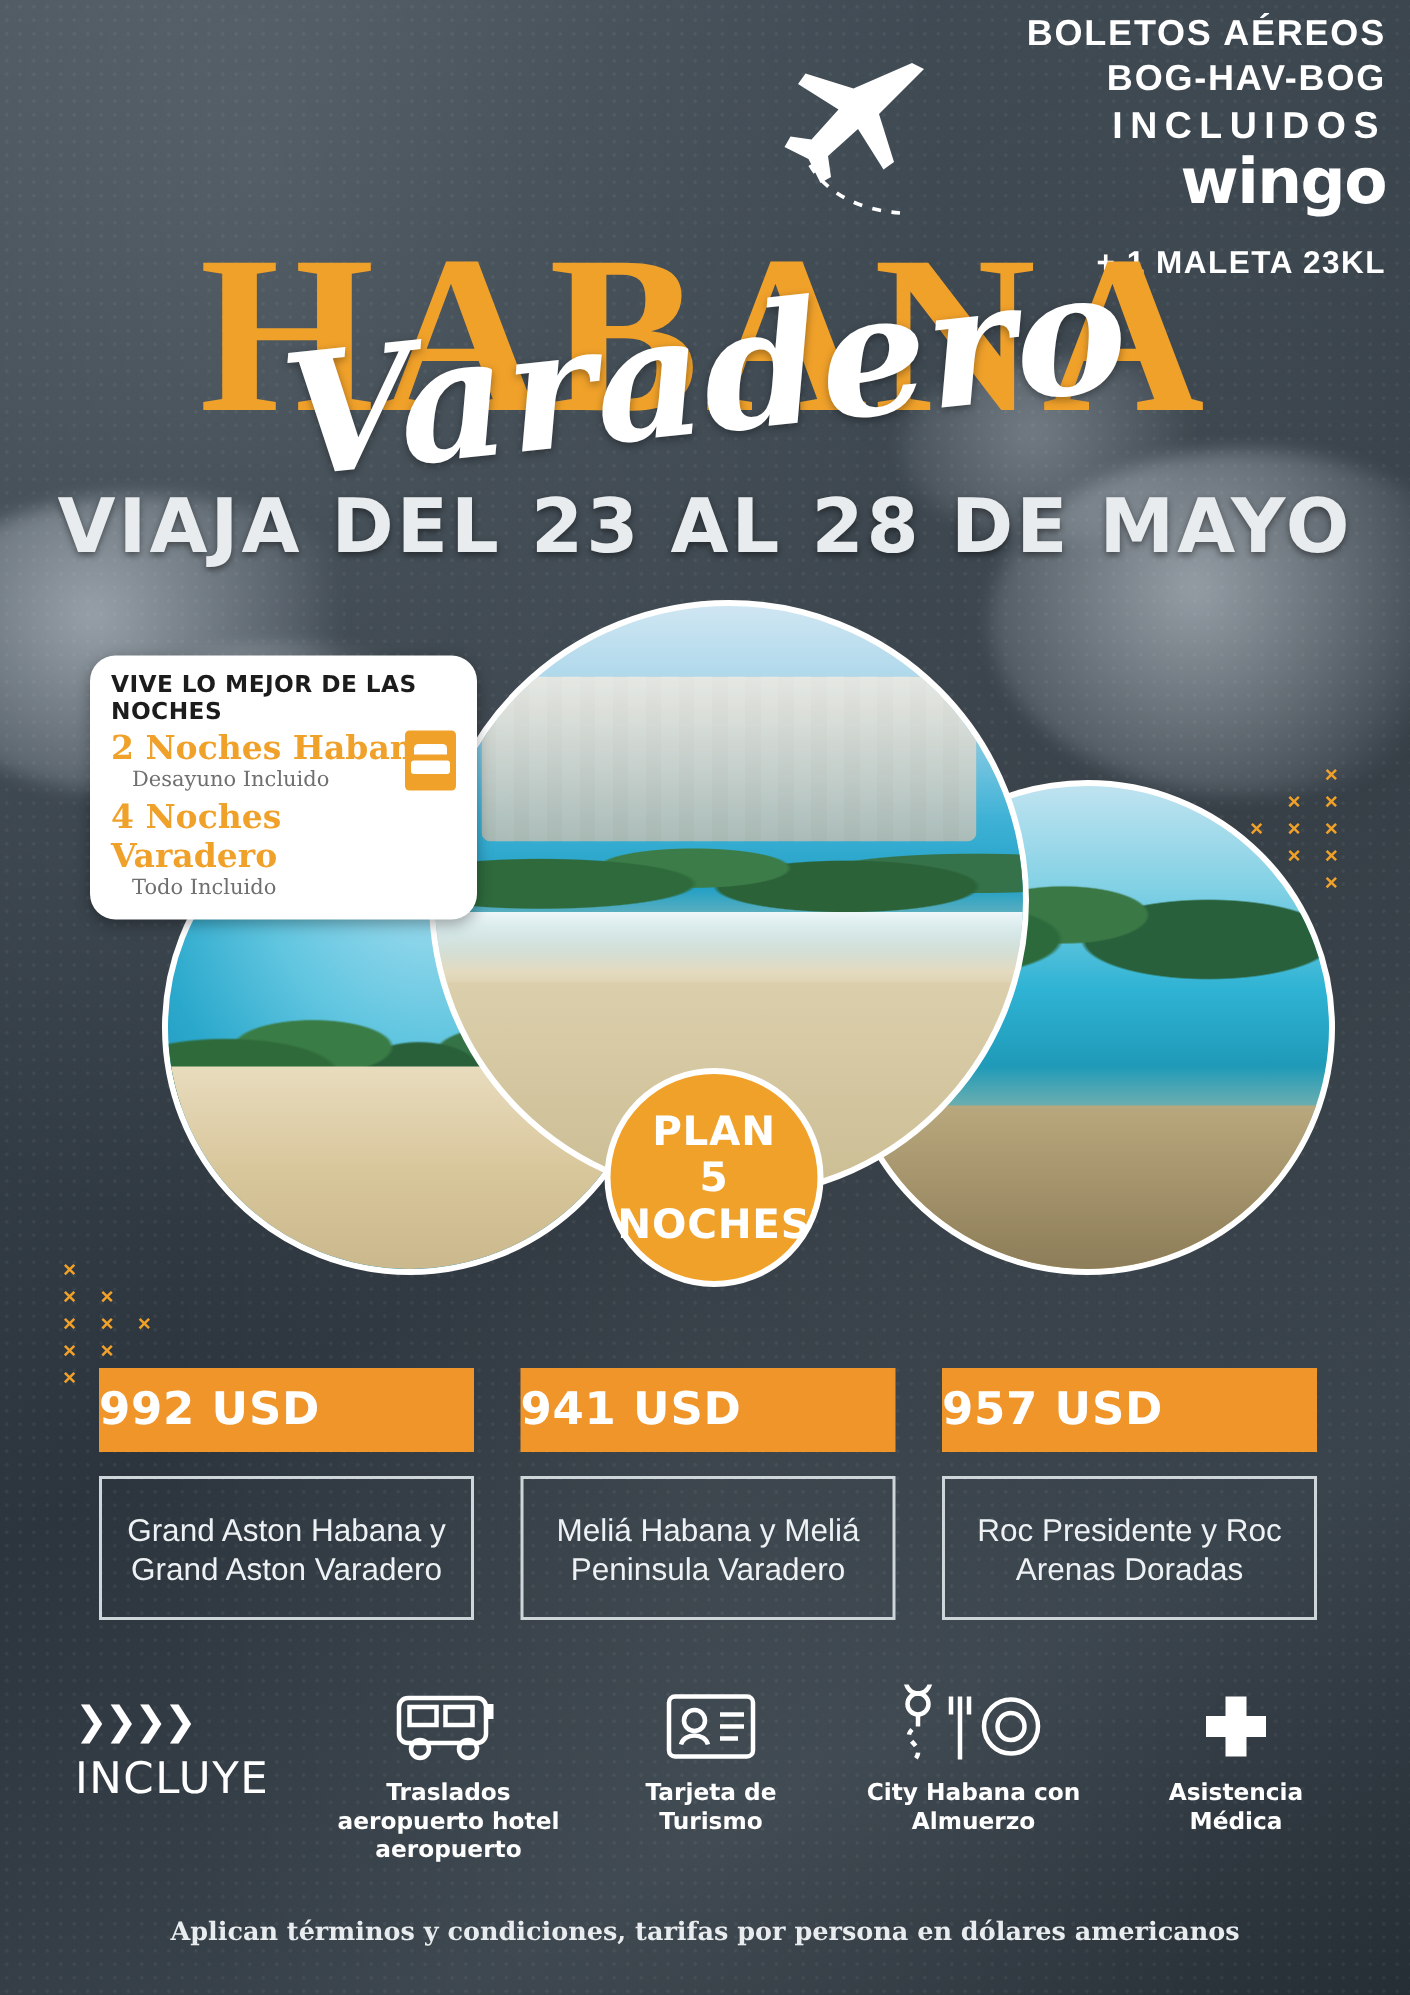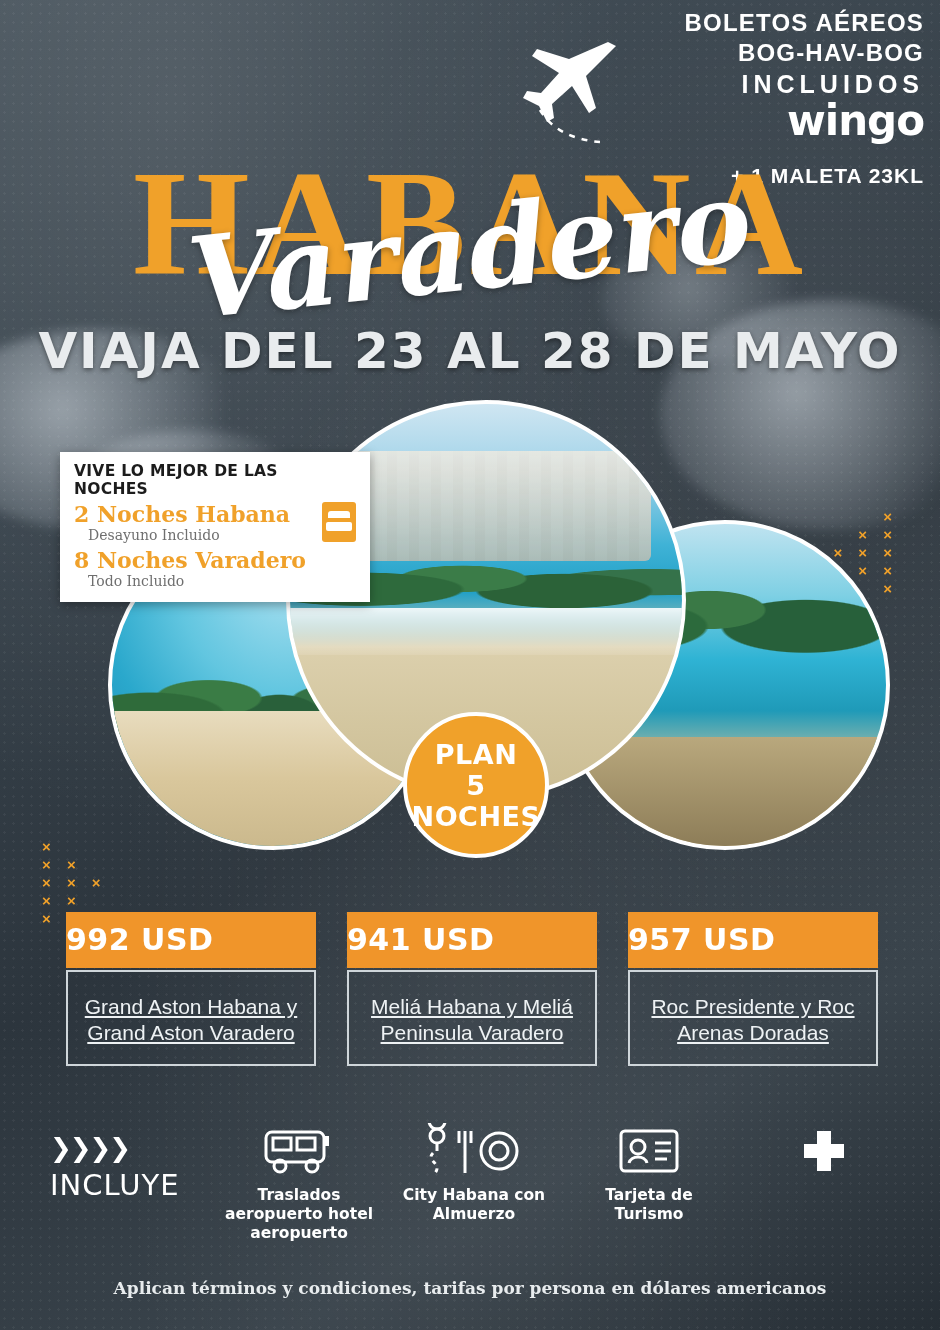--- a/index.html
+++ b/index.html
@@ -114,25 +114,26 @@
     font-weight: bold;
     font-size: 50px;
     letter-spacing: 2px;
     color: #e9ecee;
     text-shadow: 0 2px 5px rgba(0,0,0,0.45);
   }
 
   
   .nights-box {
     position: absolute;
-    left: 60px; top: 452px;
-    width: 310px;
+    left: 60px; top: 437px;
+    width: 258px;
     background: #ffffff;
     padding: 10px 14px 12px 14px;
     box-shadow: 0 3px 10px rgba(0,0,0,0.35);
+    border-radius: 17px;
   }
   .nights-title {
     font-family: "DejaVu Sans", sans-serif;
     font-weight: bold;
     font-size: 15.5px;
     letter-spacing: .3px;
     color: #1c1c1c;
   }
   .nights-main {
     font-family: "DejaVu Serif", serif;
@@ -281,32 +282,31 @@
     background: #f0952a;
     color: #ffffff;
     text-align: left;
     font-family: "DejaVu Sans", sans-serif;
     font-weight: bold;
     font-size: 30px;
     padding: 10px 0 11px 0;
     letter-spacing: .5px;
   }
   .price-hotel {
-    margin-top: 2px;
+    margin-top: 16px;
     border: 2px solid #cfd6da;
     color: #eef2f4;
     text-align: center;
     font-size: 21px;
     line-height: 26px;
     padding: 13px 8px 10px 8px;
     min-height: 96px;
     display: flex;
     align-items: center;
     justify-content: center;
-    text-decoration: underline;
   }
 
   
   .includes {
     position: absolute;
     left: 50px; top: 1120px;
     width: 850px;
     display: flex;
     align-items: flex-start;
     justify-content: space-between;
@@ -397,21 +397,21 @@
   <div class="circle circle-center">
     <div class="town"></div>
     <div class="greenery"></div>
     <div class="surf"></div>
   </div>
 
   <div class="nights-box">
     <div class="nights-title">VIVE LO MEJOR DE LAS NOCHES</div>
     <div class="nights-main">2 Noches Habana</div>
     <div class="nights-sub">Desayuno Incluido</div>
-    <div class="nights-main">8 Noches Varadero</div>
+    <div class="nights-main">4 Noches Varadero</div>
     <div class="nights-sub">Todo Incluido</div>
     <div class="bed-badge"></div>
   </div>
 
   <div class="plan-badge">
     <span>PLAN</span>
     <span>5</span>
     <span>NOCHES</span>
   </div>
 
@@ -456,54 +456,55 @@
         <svg width="78" height="54" viewBox="0 0 78 54">
           <rect x="6" y="8" width="58" height="30" rx="6" fill="none" stroke="#fff" stroke-width="3"></rect>
           <rect x="13" y="14" width="18" height="12" fill="none" stroke="#fff" stroke-width="3"></rect>
           <rect x="37" y="14" width="18" height="12" fill="none" stroke="#fff" stroke-width="3"></rect>
           <circle cx="20" cy="42" r="6" fill="none" stroke="#fff" stroke-width="3"></circle>
           <circle cx="52" cy="42" r="6" fill="none" stroke="#fff" stroke-width="3"></circle>
           <rect x="64" y="12" width="5" height="10" fill="#fff"></rect>
         </svg>
       </div>
       <div class="inc-text">Traslados aeropuerto hotel aeropuerto</div>
+    </div>
+
+    <div class="inc-item">
+      <div class="inc-icon">
+        <svg width="64" height="52" viewBox="0 0 64 52">
+          <rect x="4" y="6" width="56" height="40" rx="4" fill="none" stroke="#fff" stroke-width="3"></rect>
+          <circle cx="21" cy="22" r="7" fill="none" stroke="#fff" stroke-width="3"></circle>
+          <path d="M12 38 C 14 30, 28 30, 30 38" fill="none" stroke="#fff" stroke-width="3"></path>
+          <path d="M38 18 H54 M38 26 H54 M38 34 H50" stroke="#fff" stroke-width="3"></path>
+        </svg>
+      </div>
+      <div class="inc-text">Tarjeta de Turismo</div>
     </div>
 
     <div class="inc-item">
       <div class="inc-icon">
         <svg width="110" height="56" viewBox="0 0 110 56">
           <path d="M18 6 a8 8 0 1 1 0.1 0 Z" fill="none" stroke="#fff" stroke-width="3"></path>
           <circle cx="18" cy="13" r="7" fill="none" stroke="#fff" stroke-width="3"></circle>
           <path d="M18 20 L18 28" stroke="#fff" stroke-width="3"></path>
           <path d="M14 30 C 6 38, 24 40, 16 50" stroke="#fff" stroke-width="3" fill="none" stroke-dasharray="4 5"></path>
           <path d="M46 8 L46 30 M40 8 L40 20 M52 8 L52 20 M46 30 L46 50" stroke="#fff" stroke-width="3" fill="none"></path>
           <circle cx="80" cy="28" r="18" fill="none" stroke="#fff" stroke-width="3"></circle>
           <circle cx="80" cy="28" r="9" fill="none" stroke="#fff" stroke-width="3"></circle>
         </svg>
       </div>
       <div class="inc-text">City Habana con Almuerzo</div>
     </div>
 
     <div class="inc-item">
       <div class="inc-icon">
-        <svg width="64" height="52" viewBox="0 0 64 52">
-          <rect x="4" y="6" width="56" height="40" rx="4" fill="none" stroke="#fff" stroke-width="3"></rect>
-          <circle cx="21" cy="22" r="7" fill="none" stroke="#fff" stroke-width="3"></circle>
-          <path d="M12 38 C 14 30, 28 30, 30 38" fill="none" stroke="#fff" stroke-width="3"></path>
-          <path d="M38 18 H54 M38 26 H54 M38 34 H50" stroke="#fff" stroke-width="3"></path>
-        </svg>
-      </div>
-      <div class="inc-text">Tarjeta de Turismo</div>
-    </div>
-
-    <div class="inc-item">
-      <div class="inc-icon">
         <svg width="58" height="52" viewBox="0 0 58 52">
           <rect x="22" y="6" width="14" height="40" fill="#fff"></rect>
           <rect x="9" y="19" width="40" height="14" fill="#fff"></rect>
         </svg>
       </div>
+      <div class="inc-text">Asistencia Médica</div>
     </div>
 
   </div>
 
   <div class="terms">Aplican términos y condiciones, tarifas por persona en dólares americanos</div>
 </div>
 
 </body></html>

